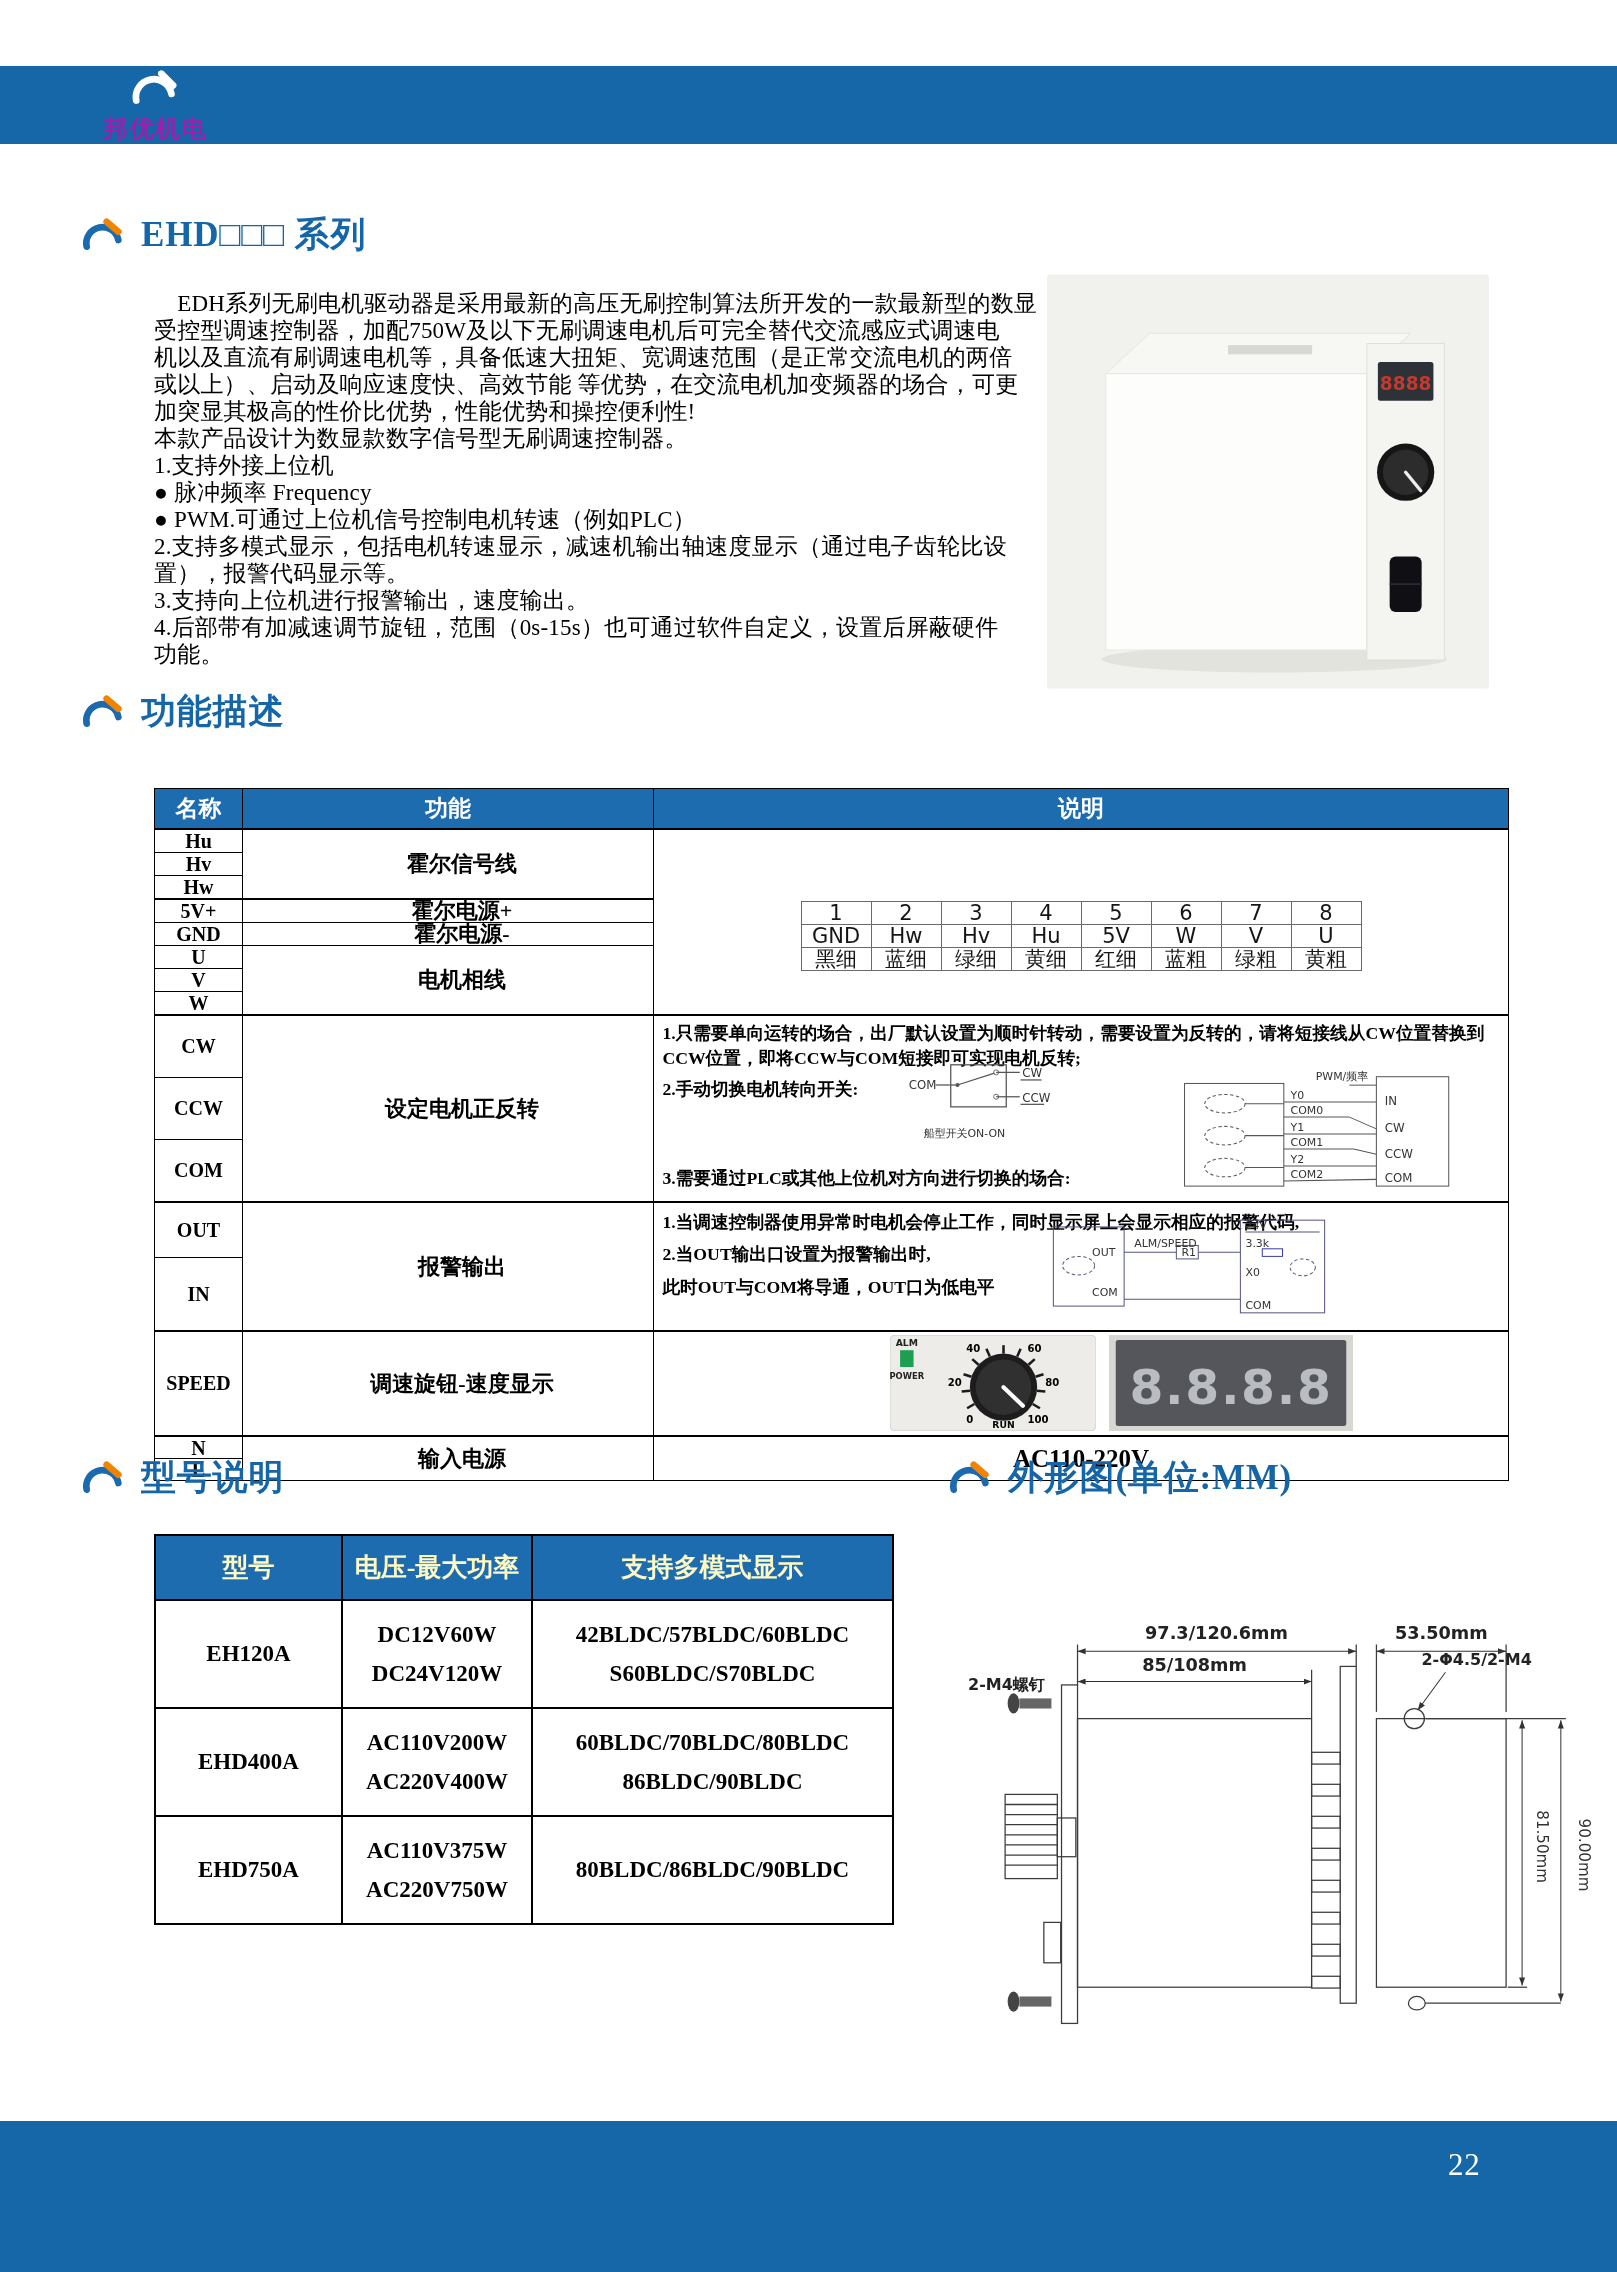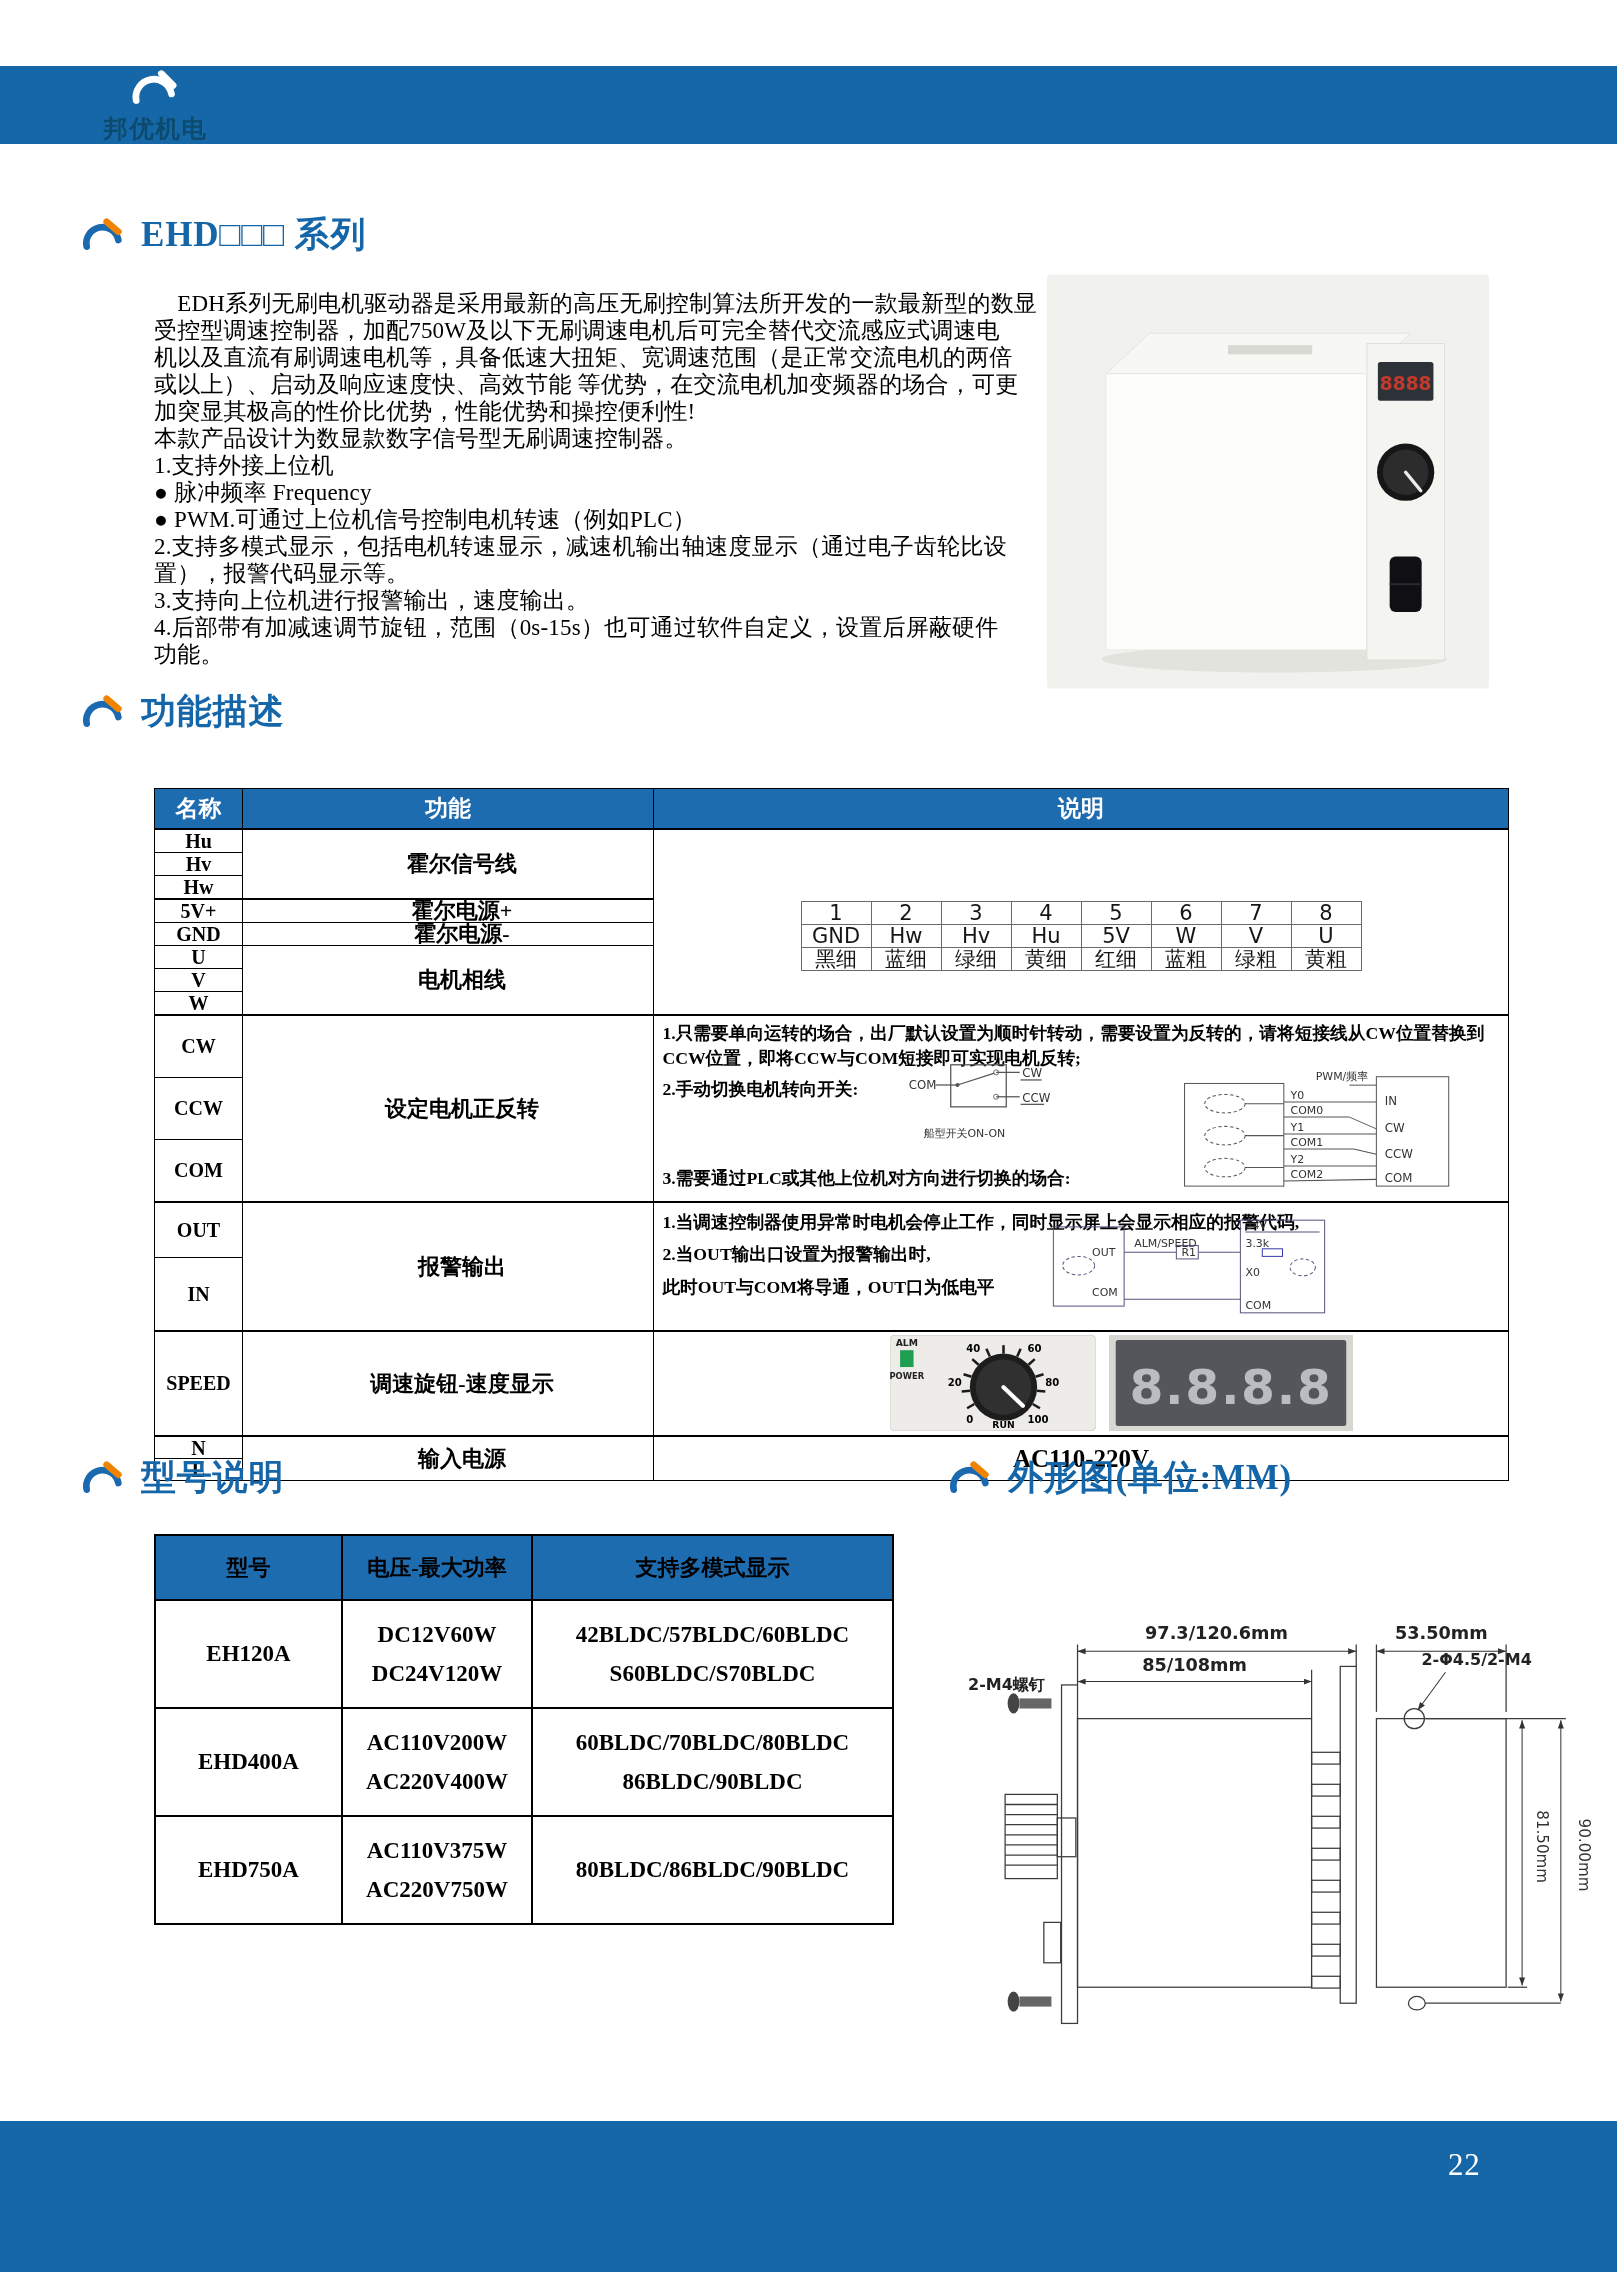--- a/index.html
+++ b/index.html
@@ -2,21 +2,21 @@
 <html style="font-size:13.5px"><head>
 <meta charset="utf-8">
 <style>
   html,body{margin:0;padding:0;background:#9a9a9a;}
   #page{position:relative;width:1618px;height:2273px;background:#ffffff;
         font-family:"Liberation Serif","DejaVu Serif",serif;color:#000;overflow:hidden;}
 
   
   .header-bar{position:absolute;left:0;top:66px;width:1618px;height:78px;background:#1667a8;}
   .hlogo{position:absolute;left:84px;top:67px;width:143px;height:76px;}
-  .hlogo .t{position:absolute;left:0;top:46px;width:143px;text-align:center;color:#0c4a6e;
+  .hlogo .t{position:absolute;left:0;top:46px;width:143px;text-align:center;color:#a21caf;
             font-family:"Liberation Sans","DejaVu Sans",sans-serif;font-weight:bold;
             font-size:24.4px;letter-spacing:1.7px;}
   .header-title{position:absolute;left:217px;top:76px;font-size:36px;font-weight:bold;color:#fff;letter-spacing:3.4px;}
 
   
   .sec{position:absolute;display:flex;align-items:center;gap:14px;}
   .sec .txt{font-size:35px;font-weight:bold;color:#1566a9;letter-spacing:0.8px;}
   #sec-series{left:78px;top:211px;}
   #sec-func{left:78px;top:688px;}
   #sec-model{left:78px;top:1454px;}
@@ -44,21 +44,21 @@
   td.desc{position:relative;text-align:left;}
   .pin-tbl{border-collapse:collapse;margin:28px auto 0;}
   .pin-tbl td{border:1.7px solid #6a6a6a;width:69px;height:46px;text-align:center;
               font-family:"DejaVu Sans","Liberation Sans",sans-serif;font-size:21px;color:#151515;}
   .dl{position:absolute;left:8.4px;font-size:17.7px;font-weight:bold;white-space:nowrap;}
   .ac{width:100%;text-align:center;font-size:25px;font-weight:bold;}
 
   
   .model-table{position:absolute;left:154px;top:1534px;width:739px;border-collapse:collapse;table-layout:fixed;}
   .model-table td{border:2.5px solid #000;text-align:center;vertical-align:middle;font-weight:bold;}
-  .model-table tr.hdr td{height:61px;background:#1e6cb0;color:#000000;font-size:22px;margin-top:33px;}
+  .model-table tr.hdr td{height:61px;background:#1e6cb0;color:#fef9c3;font-size:26px;margin-top:33px;}
   .model-table tr.row td{height:104px;font-size:23px;white-space:pre-line;line-height:1.7;}
   .model-table td.motors{font-size:22px;}
 
   .outline-wrap{position:absolute;left:961px;top:1626px;width:649px;height:421px;}
 
   .footer{position:absolute;left:0;top:2121px;width:1618px;height:152px;background:#1667a8;}
   .pagenum{position:absolute;left:1448px;top:2147px;color:#fff;font-size:31px;letter-spacing:0.8px;}
 
   svg text{font-family:"DejaVu Sans","Liberation Sans",sans-serif;}
   .dimtxt{font-weight:bold;font-size:21px;fill:#222;}

